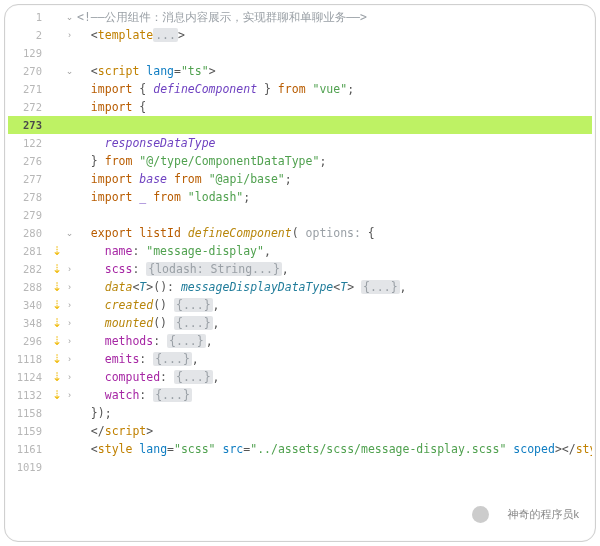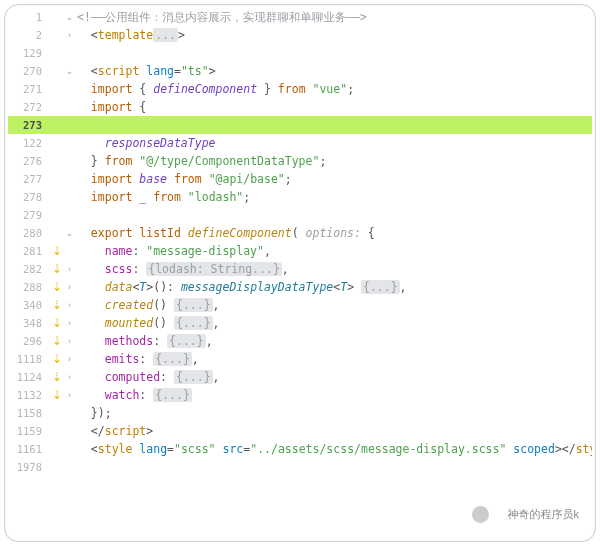--- a/index.html
+++ b/index.html
@@ -22,21 +22,21 @@
   .kw{color:#b85c00}
   .id{color:#6f42c1;font-style:italic}
   .str{color:#50a14f}
   .attr{color:#0f7dc2}
   .fn{color:#b8860b;font-style:italic}
   .type{color:#227d9b;font-style:italic}
   .prop{color:#a626a4}
   .punc{color:#555}
   .txt{color:#333}
   .fold-pill{background:#e3e5e8;border-radius:2px;padding:0 2px;color:#9aa0a6}
-  .param{color:#9aa0a6;font-style:italic}
+  .param{color:#9aa0a6;}
   .caret{border-left:1px solid #333;margin-left:-1px;height:14px;display:inline-block;vertical-align:middle}
   
   .wm{position:absolute;right:16px;bottom:18px;font-family:sans-serif;font-size:11px;color:#888;display:flex;align-items:center;gap:19px}
   .wm .circ{width:17px;height:17px;border-radius:50%;background:#ccc}
 </style>
 </head>
 <body>
 
 <div class="frame">
   <div class="scroll" id="scroll">
@@ -58,19 +58,19 @@
       <div class="line"><div class="gut">288</div><div class="ico impl">⇣</div><div class="fold">›</div><div class="code"><span class="ind">    </span><span class="fn">data</span><span class="punc">&lt;</span><span class="type">T</span><span class="punc">&gt;</span><span class="punc">(): </span><span class="type">messageDisplayDataType</span><span class="punc">&lt;</span><span class="type">T</span><span class="punc">&gt; </span><span class="fold-pill">{...}</span><span class="punc">,</span></div></div>
       <div class="line"><div class="gut">340</div><div class="ico impl">⇣</div><div class="fold">›</div><div class="code"><span class="ind">    </span><span class="fn">created</span><span class="punc">() </span><span class="fold-pill">{...}</span><span class="punc">,</span></div></div>
       <div class="line"><div class="gut">348</div><div class="ico impl">⇣</div><div class="fold">›</div><div class="code"><span class="ind">    </span><span class="fn">mounted</span><span class="punc">() </span><span class="fold-pill">{...}</span><span class="punc">,</span></div></div>
       <div class="line"><div class="gut">296</div><div class="ico impl">⇣</div><div class="fold">›</div><div class="code"><span class="ind">    </span><span class="prop">methods</span><span class="punc">: </span><span class="fold-pill">{...}</span><span class="punc">,</span></div></div>
       <div class="line"><div class="gut">1118</div><div class="ico impl">⇣</div><div class="fold">›</div><div class="code"><span class="ind">    </span><span class="prop">emits</span><span class="punc">: </span><span class="fold-pill">{...}</span><span class="punc">,</span></div></div>
       <div class="line"><div class="gut">1124</div><div class="ico impl">⇣</div><div class="fold">›</div><div class="code"><span class="ind">    </span><span class="prop">computed</span><span class="punc">: </span><span class="fold-pill">{...}</span><span class="punc">,</span></div></div>
       <div class="line"><div class="gut">1132</div><div class="ico impl">⇣</div><div class="fold">›</div><div class="code"><span class="ind">    </span><span class="prop">watch</span><span class="punc">: </span><span class="fold-pill">{...}</span></div></div>
       <div class="line"><div class="gut">1158</div><div class="ico "></div><div class="fold"></div><div class="code"><span class="ind">  </span><span class="punc">});</span></div></div>
       <div class="line"><div class="gut">1159</div><div class="ico "></div><div class="fold"></div><div class="code"><span class="ind">  </span><span class="punc">&lt;/</span><span class="tag">script</span><span class="punc">&gt;</span></div></div>
       <div class="line"><div class="gut">1161</div><div class="ico "></div><div class="fold"></div><div class="code"><span class="ind">  </span><span class="punc">&lt;</span><span class="tag">style</span><span class="txt"> </span><span class="attr">lang</span><span class="punc">=</span><span class="str">"scss"</span><span class="txt"> </span><span class="attr">src</span><span class="punc">=</span><span class="str">"../assets/scss/message-display.scss"</span><span class="txt"> </span><span class="attr">scoped</span><span class="punc">&gt;&lt;/</span><span class="tag">style</span></div></div>
-      <div class="line"><div class="gut">1978</div><div class="ico "></div><div class="fold"></div><div class="code"><span class="ind"></span></div></div>
+      <div class="line"><div class="gut">1019</div><div class="ico "></div><div class="fold"></div><div class="code"><span class="ind"></span></div></div>
     </div>
   <div class="wm">
     <div class="circ"></div>
     <span>神奇的程序员k</span>
   </div>
 </div>
 
 </body></html>

